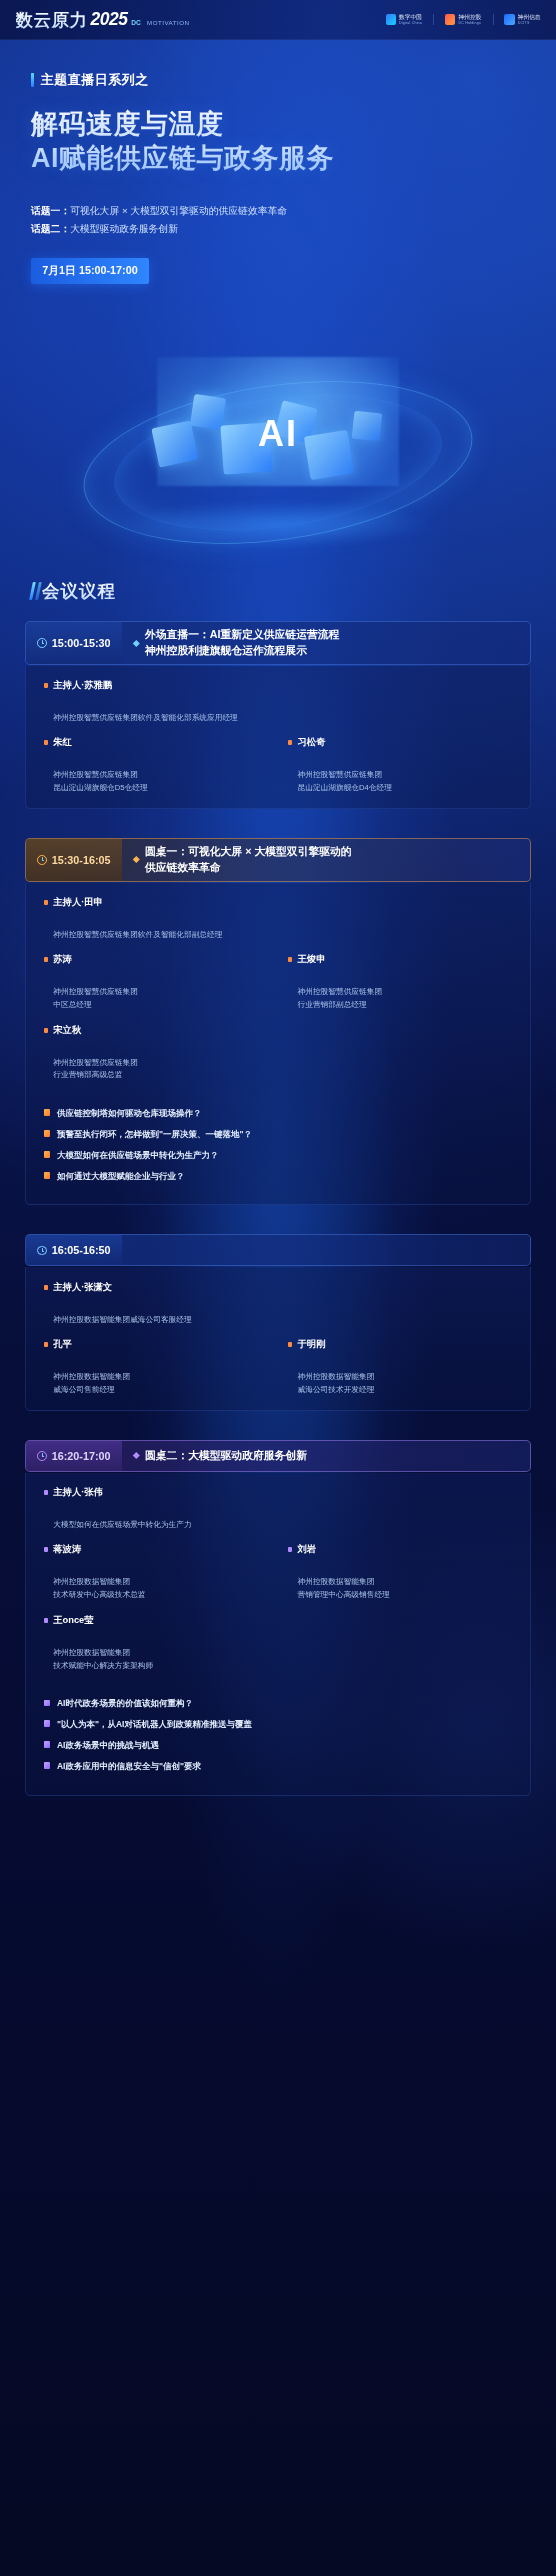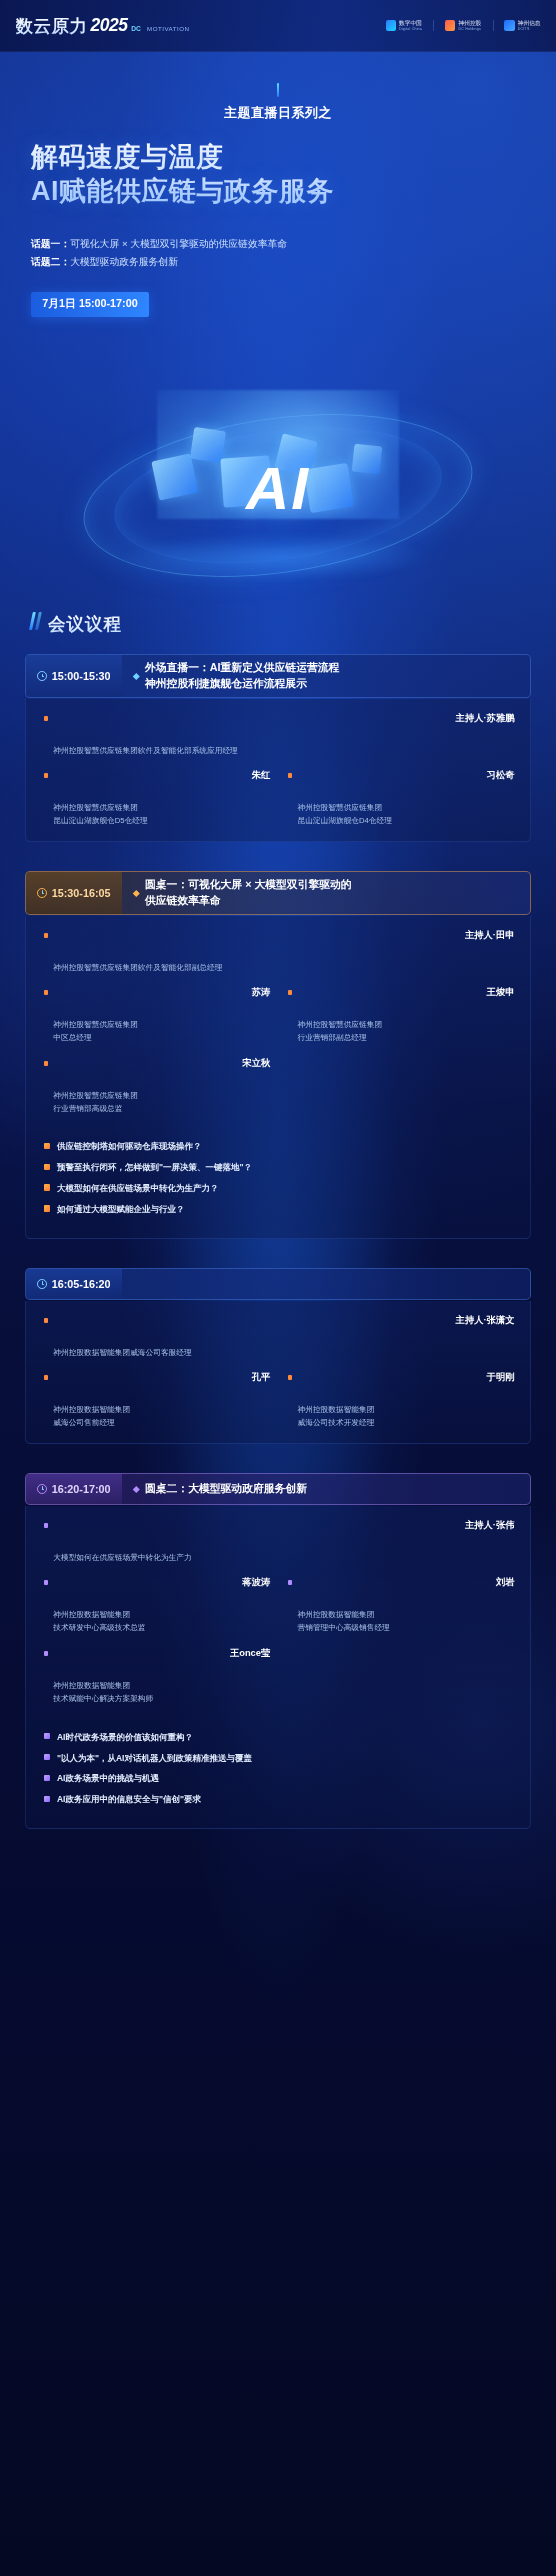--- a/index.html
+++ b/index.html
@@ -38,21 +38,21 @@
   }
   .glow-b {
     position:absolute; width:464px; height:464px; right:-155px; top:1494px;
     background:radial-gradient(circle, rgba(40,90,220,0.18) 0%, rgba(40,90,220,0) 70%);
     pointer-events:none;
   }
 
   
   .topbar {
     position:relative;
-    height:52px;
+    height:40px;
     display:flex;
     align-items:center;
     padding:0 15.5px;
     background:linear-gradient(90deg, rgba(8,18,70,0.85) 0%, rgba(12,30,105,0.7) 60%, rgba(10,22,80,0.85) 100%);
     border-bottom:0.5px solid rgba(120,170,255,0.10);
   }
   .brand-logo {
     display:flex; align-items:center; gap:3.1px;
   }
   .brand-cn {
@@ -82,21 +82,21 @@
   .partner-mark.blue2 { background:linear-gradient(135deg,#1b6bff,#4aa8ff); }
   .partner-txt { line-height:1.15; }
   .partner-cn { font-size:5.7px; color:#eaf2ff; }
   .partner-en { font-size:3.6px; color:#90b2e8; letter-spacing:0.2px; }
   .partner-sep { width:0.5px; height:11.3px; background:rgba(140,180,255,0.25); }
 
   
   .hero { position:relative; padding:31px 31px 0 31px; }
   .kicker {
     display:flex; align-items:center; gap:7.2px;
-    font-size:13px; font-weight:bold; color:#ffffff; letter-spacing:0.5px;flex-direction:column;
+    font-size:13px; font-weight:bold; color:#ffffff; letter-spacing:0.5px;
   }
   .kicker .bar {
     width:2.6px; height:14px; background:linear-gradient(180deg,#57e0ff,#2b7bff);
     border-radius:1px;
   }
   .hero-title {
     margin-top:17.5px;
     font-size:27px; line-height:1.26; font-weight:bold; letter-spacing:0.5px;
     background:linear-gradient(180deg,#ffffff 0%,#d4e6ff 55%,#9fc6ff 100%);
     -webkit-background-clip:text; background-clip:text; color:transparent;
@@ -148,36 +148,36 @@
     border-radius:3.1px;
     box-shadow:0 0 11.3px rgba(90,180,255,0.6);
   }
   .cube.c1 { width:40px; height:40px; left:155px; top:129px; transform:rotate(-12deg); opacity:.95; }
   .cube.c2 { width:32px; height:32px; left:192px; top:101px; transform:rotate(8deg); opacity:.9; }
   .cube.c3 { width:49px; height:49px; left:222px; top:129px; transform:rotate(-4deg); }
   .cube.c4 { width:36px; height:36px; left:278px; top:109px; transform:rotate(14deg); opacity:.9; }
   .cube.c5 { width:44px; height:44px; left:307px; top:138px; transform:rotate(-9deg); opacity:.92; }
   .cube.c6 { width:28px; height:28px; left:353px; top:117px; transform:rotate(6deg); opacity:.8; }
   .ai-word {
-    position:absolute; left:50%; top:126px; transform:translateX(-50%);
-    font-size:60px; font-weight:bold; font-style:italic; letter-spacing:2.1px;
+    position:absolute; left:50%; top:118px; transform:translateX(-50%);
+    font-size:36px; font-weight:bold; letter-spacing:2.1px;
     color:#ffffff; text-shadow:0 0 16.5px rgba(140,210,255,0.95), 0 0 36px rgba(60,140,255,0.8);
     z-index:5;
   }
   .art-base {
     position:absolute; left:50%; top:206px; transform:translateX(-50%);
     width:319px; height:46px;
     background:radial-gradient(ellipse at center, rgba(60,150,255,0.45) 0%, rgba(20,60,160,0) 70%);
     filter:blur(3.1px);
   }
 
   
   .agenda { position:relative; padding:0 25px 46px 25px; }
   .section-head {
-    display:flex; gap:8px;
+    display:flex; align-items:center; gap:2px;
     margin:15.5px 0 18.5px 6.2px;
   }
   .section-head .bars { display:flex; gap:2.6px; }
   .section-head .bars i {
     display:block; width:3.1px; height:17.5px; border-radius:1px;
     background:linear-gradient(180deg,#6fe3ff,#2a7bff);
     transform:skewX(-12deg);
   }
   .section-head .bars i:nth-child(2) { opacity:.6; }
   .section-title {
@@ -247,21 +247,21 @@
     margin-top:1px;
     padding:13.4px 15.5px 13.4px 17.5px;
     background:linear-gradient(180deg, rgba(14,30,92,0.55) 0%, rgba(10,22,70,0.35) 100%);
     border:0.5px solid rgba(80,130,230,0.18);
     border-top:none;
     border-radius:0 0 5.2px 5.2px;
   }
   .host-row { margin-bottom:11.3px; }
   .person-name {
     display:flex; align-items:center; gap:5.2px;
-    font-size:9.3px; font-weight:bold; color:#ffffff;justify-content:space-between;
+    font-size:9.3px; font-weight:bold; color:#ffffff;
   }
   .person-name .sq {
     width:4.6px; height:4.6px; border-radius:1px; flex:0 0 auto;
     background:#ff8a3d;
   }
   .person-name .sq.violet { background:#b18cff; }
   .person-desc {
     margin-top:20px; margin-left:9.8px;
     font-size:7.7px; line-height:1.65; color:#a9c2e8;
   }
@@ -478,21 +478,21 @@
             <span>如何通过大模型赋能企业与行业？</span>
           </div>
         </div>
       </div>
     </div>
 
     <div class="block">
       <div class="sess-head teal">
         <div class="sess-time">
           <span class="clock"></span>
-          <span>16:05-16:20</span>
+          <span>16:05-16:50</span>
         </div>
       </div>
       <div class="panel">
         <div class="host-row">
           <div class="person-name">
             <span class="sq"></span>
             <span>主持人·张潇文</span>
           </div>
           <div class="person-desc" style="white-space:pre-line">神州控股数据智能集团威海公司客服经理</div>
         </div>

